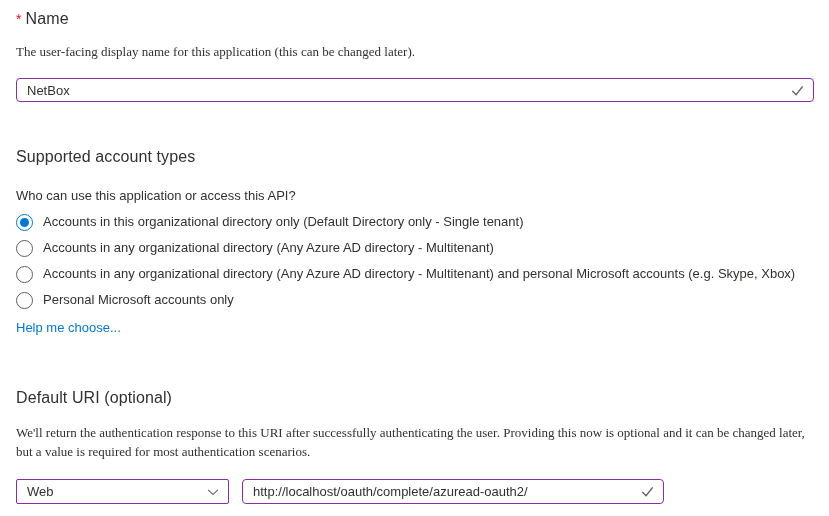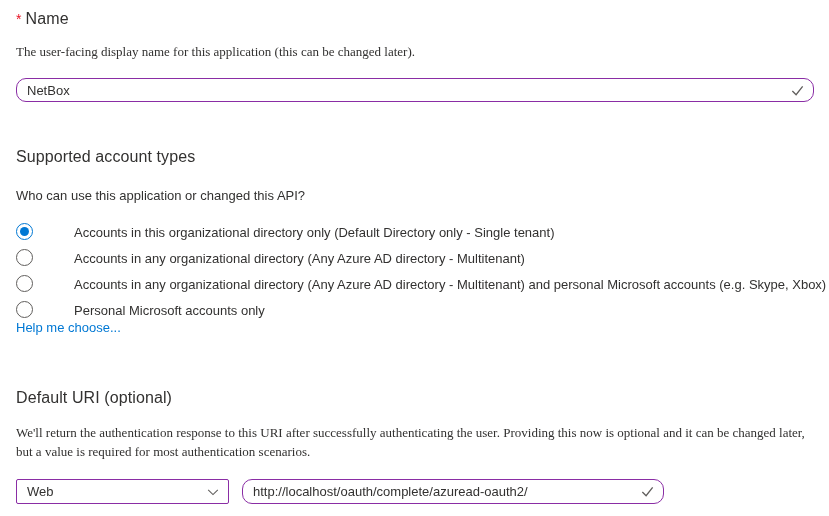--- a/index.html
+++ b/index.html
@@ -24,21 +24,21 @@
     font-size: 13px;
     color: #323130;
     line-height: 19px;
   }
 
   
   .input-wrap {
     display: flex;
     align-items: center;
     border: 1px solid #8a2da5;
-    border-radius: 10px;
+    border-radius: 4px;
     background: #fff;
     height: 24px;
   }
   .input-wrap input {
     flex: 1;
     border: none;
     outline: none;
     font-family: "Liberation Sans", sans-serif;
     font-size: 13px;
     color: #323130;
@@ -48,24 +48,23 @@
   }
   .valid-check { flex: 0 0 auto; margin-right: 8px; display: flex; align-items: center; }
 
   #name-input-wrap { width: 798px; margin-top: 17px; }
 
   .question { font-size: 13px; color: #323130; margin-top: 22px; }
 
   .radio-group { margin-top: 11px; }
   .radio-row {
     display: flex;
-    align-items: flex-end;
+    align-items: flex-start;
     height: 26px;
     cursor: pointer;
-    gap: 31px;
   }
   .radio {
     width: 17px; height: 17px;
     border: 1px solid #605e5c;
     border-radius: 50%;
     margin-right: 10px;
     flex: 0 0 auto;
     display: flex; align-items: center; justify-content: center;
     background: #fff;
   }
@@ -116,21 +115,21 @@
     <input type="text" value="NetBox" style="">
     <span class="valid-check">
       <svg width="15" height="15" viewBox="0 0 16 16">
           <path d="M2.5 8.5l4 4 7-9" fill="none" stroke="#605e5c" stroke-width="1.4"></path>
         </svg>
     </span>
   </div>
 
   
   <div class="section-title" id="supported-title">Supported account types</div>
-  <div class="question">Who can use this application or changed this API?</div>
+  <div class="question">Who can use this application or access this API?</div>
 
   <div class="radio-group">
     <div class="radio-row">
       <span class="radio selected">
           <span class="dot"></span>
         </span>
       <span class="radio-label">Accounts in this organizational directory only (Default Directory only - Single tenant)</span>
     </div>
     <div class="radio-row">
       <span class="radio">

